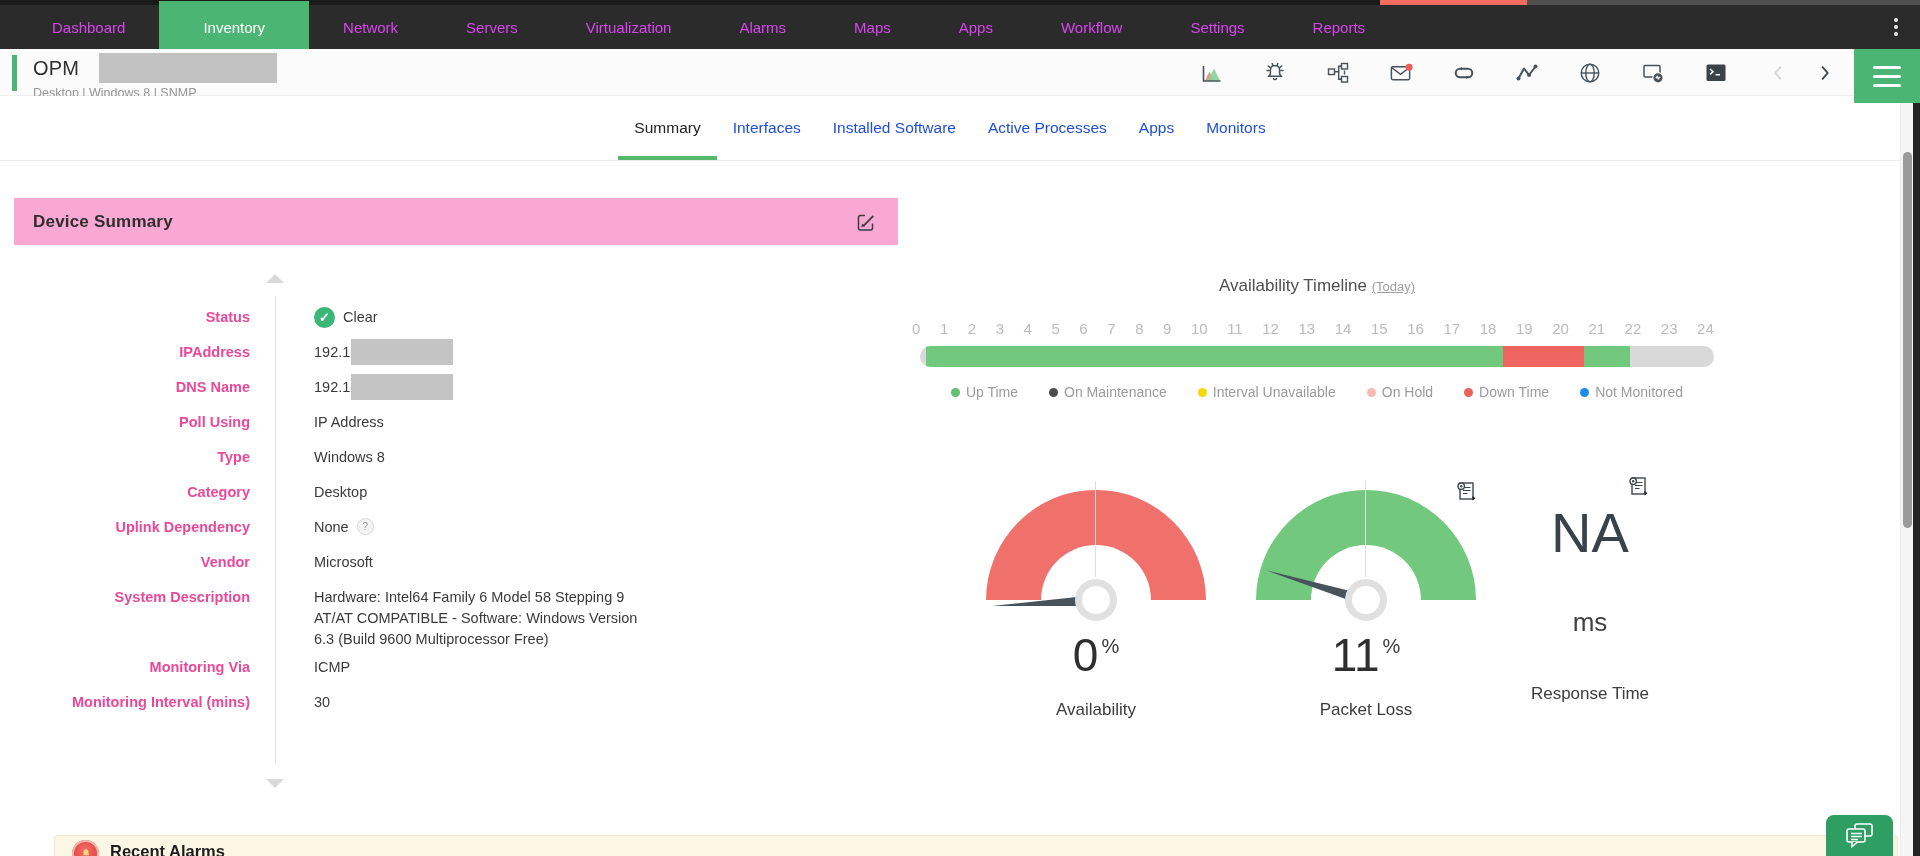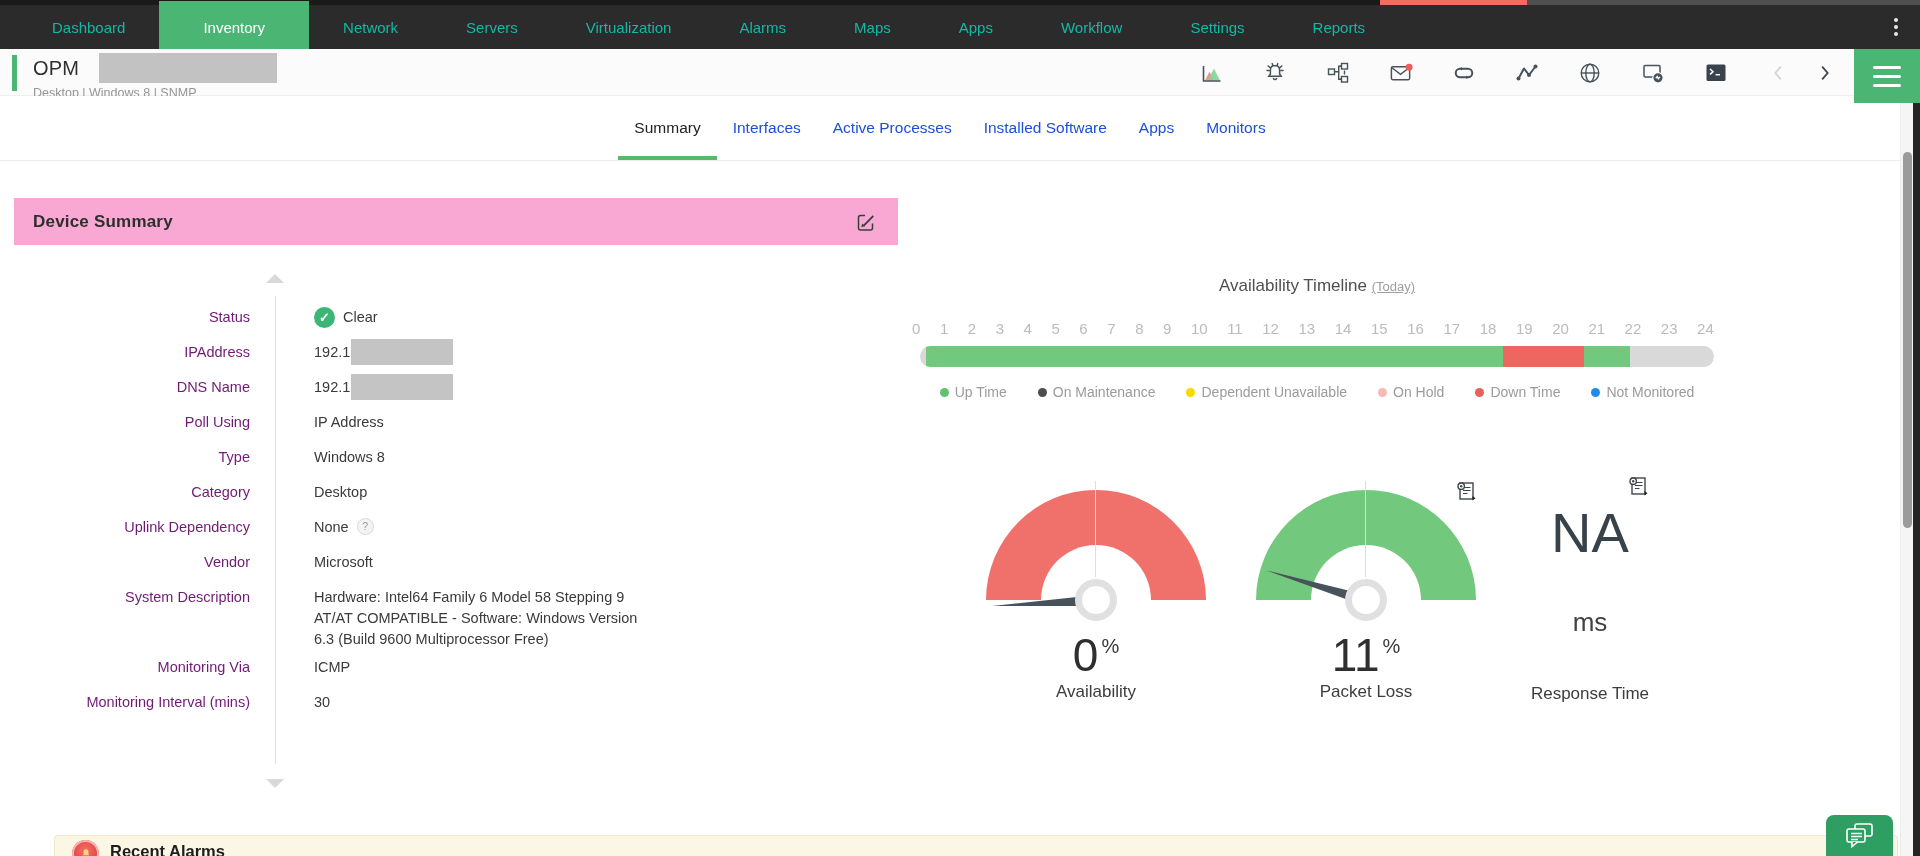--- a/index.html
+++ b/index.html
@@ -9,21 +9,21 @@
 
   
   .top-strip { left:0; top:0; width:1920px; height:5px; display:flex; }
   .ts-dark { width:1380px; background:#1a1a1a; }
   .ts-red { width:147px; background:#f26d5f; }
   .ts-gray { flex:1; background:#4f4f4f; }
 
   
   .navbar { left:0; top:5px; width:1920px; height:44px; background:#2b2b2b;
     display:flex; align-items:stretch; padding-left:18px; }
-  .nav-item { color:#14b8a6; font-size:15px; display:flex; align-items:center;
+  .nav-item { color:#d946ef; font-size:15px; display:flex; align-items:center;
     padding:0 34px; cursor:pointer; white-space:nowrap; }
   .nav-item.active { background:#4bb573; color:#fff; padding:0 44px; margin-top:-4px; padding-top:4px; }
   .kebab { margin-left:auto; display:flex; flex-direction:column; justify-content:center;
     gap:3px; padding:0 22px; cursor:pointer; }
   .kebab i { width:4px; height:4px; border-radius:50%; background:#e8e8e8; display:block; }
 
   
   .page-header { left:0; top:49px; width:1920px; height:47px; background:#fbfbfb;
     border-bottom:1px solid #efefef; }
   .accent-bar { left:12px; top:55px; width:5px; height:36px; background:#4bb573; }
@@ -58,21 +58,21 @@
 
   .scroll-up, .scroll-down { width:0; height:0; border-left:9px solid transparent;
     border-right:9px solid transparent; cursor:pointer; }
   .scroll-up { left:266px; top:274px; border-bottom:9px solid #d9d9d9; }
   .scroll-down { left:266px; top:779px; border-top:9px solid #d9d9d9; }
   .v-divider { left:275px; top:296px; width:1px; height:468px; background:#e4e4e4; }
 
   .fields { left:14px; top:307px; width:720px; height:457px; overflow:hidden; }
   .frow { display:flex; height:35px; font-size:14.5px; }
   .frow.auto { height:auto; margin-bottom:7px; }
-  .flabel { width:236px; text-align:right; color:#701a75; line-height:21px; }
+  .flabel { width:236px; text-align:right; color:#ec4899; line-height:21px;font-weight:bold; }
   .fvalue { margin-left:64px; width:340px; color:#3a3a3a; line-height:21px;
     display:flex; align-items:flex-start; gap:8px; }
   .fvalue.wrap { display:block; }
   .check { display:inline-flex; width:21px; height:21px; border-radius:50%; background:#3cb674;
     color:#fff; font-size:13px; align-items:center; justify-content:center; font-weight:bold; }
   .redact { display:inline-block; width:102px; height:26px; background:#c4c4c4; margin-top:-3px; }
   .qbadge { display:inline-flex; width:17px; height:17px; border-radius:50%; background:#f4f4f4;
     border:1px solid #d9d9d9; color:#999; font-size:10.5px; align-items:center;
     justify-content:center; margin-top:1px; cursor:pointer; }
 
@@ -102,21 +102,21 @@
     border-radius:55px 55px 0 0; }
   .gtick { position:absolute; left:109px; top:-9px; width:1px; height:96px; background:#dedede; }
   .needle { position:absolute; right:110px; top:104px; width:104px; height:13px;
     background:#47525b; transform-origin:100% 50%;
     clip-path:polygon(0 50%, 100% 8%, 100% 92%); z-index:2; }
   .knob { position:absolute; left:89px; top:89px; width:42px; height:42px; background:#fff;
     border:7px solid #e0e0e0; border-radius:50%; z-index:3; }
   .gvalue { margin-top:28px; color:#2f2f2f; }
   .gvalue .num { font-size:46px; }
   .gvalue .unit { font-size:20px; color:#3a3a3a; vertical-align:18px; margin-left:3px; }
-  .glabel { font-size:17px; color:#3d3d3d; }
+  .glabel { margin-top:18px; font-size:17px; color:#3d3d3d; }
   .g3 { left:1478px; top:500px; width:224px; text-align:center; }
   .g3 .na { font-size:56px; color:#38424a; }
   .g3 .ms { margin-top:42px; font-size:26px; color:#414141; }
   .g3 .glabel { margin-top:46px; }
   .report-ic { width:22px; height:22px; cursor:pointer; }
   .rp1 { left:1455px; top:480px; } .rp2 { left:1627px; top:475px; }
 
   
   .alarms-panel { left:54px; top:835px; width:1844px; height:21px; background:#fcf6e5;
     border:1px solid #f1e7cb; border-bottom:none; border-radius:4px 4px 0 0; }
@@ -258,22 +258,22 @@
     <i></i>
     <i></i>
   </div>
 
 <div class="abs tabs-row">
   <div class="tab active">
       <span>Summary</span>
       <span class="underline"></span>
     </div>
   <div class="tab">Interfaces</div>
+  <div class="tab">Installed Software</div>
   <div class="tab">Active Processes</div>
-  <div class="tab">Installed Software</div>
   <div class="tab">Apps</div>
   <div class="tab">Monitors</div>
 </div>
 
 <div class="abs ds-header">
   <span class="ds-title">Device Summary</span>
   <span class="ds-edit">
     <svg width="22" height="22" viewBox="0 0 22 22" fill="none" stroke="#3c3c3c" stroke-width="1.5">
         <path d="M18.5 12.5V17a2 2 0 0 1-2 2H6.5a2 2 0 0 1-2-2V6.5a2 2 0 0 1 2-2H11"></path>
         <path d="M9.5 14.8L19.3 4.8" stroke-width="1.8"></path>
@@ -398,21 +398,21 @@
   <span class="leg-item">
       <span class="dot" style="background: rgb(98, 194, 111);"></span>
       <span>Up Time</span>
     </span>
   <span class="leg-item">
       <span class="dot" style="background: rgb(77, 77, 77);"></span>
       <span>On Maintenance</span>
     </span>
   <span class="leg-item">
       <span class="dot" style="background: rgb(246, 217, 0);"></span>
-      <span>Dependent Unavailable</span>
+      <span>Interval Unavailable</span>
     </span>
   <span class="leg-item">
       <span class="dot" style="background: rgb(246, 185, 180);"></span>
       <span>On Hold</span>
     </span>
   <span class="leg-item">
       <span class="dot" style="background: rgb(233, 97, 89);"></span>
       <span>Down Time</span>
     </span>
   <span class="leg-item">

